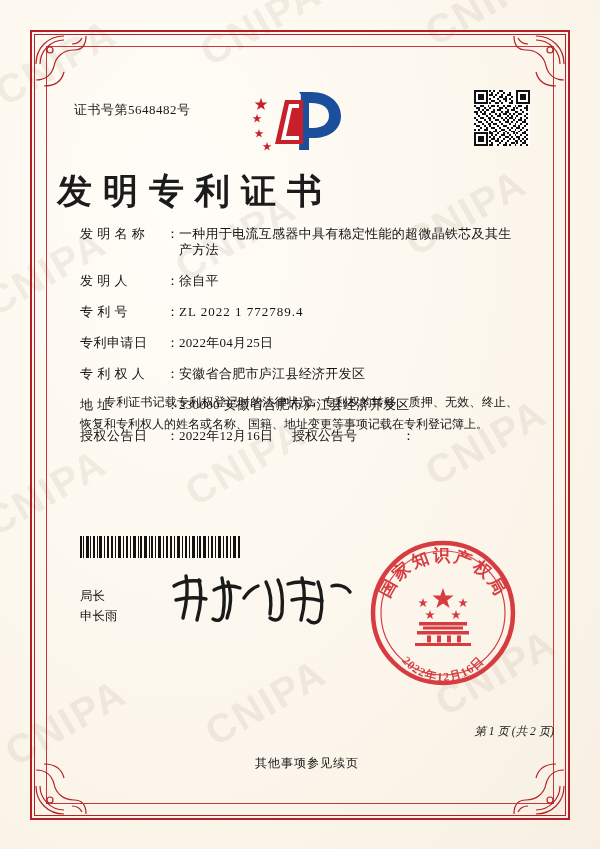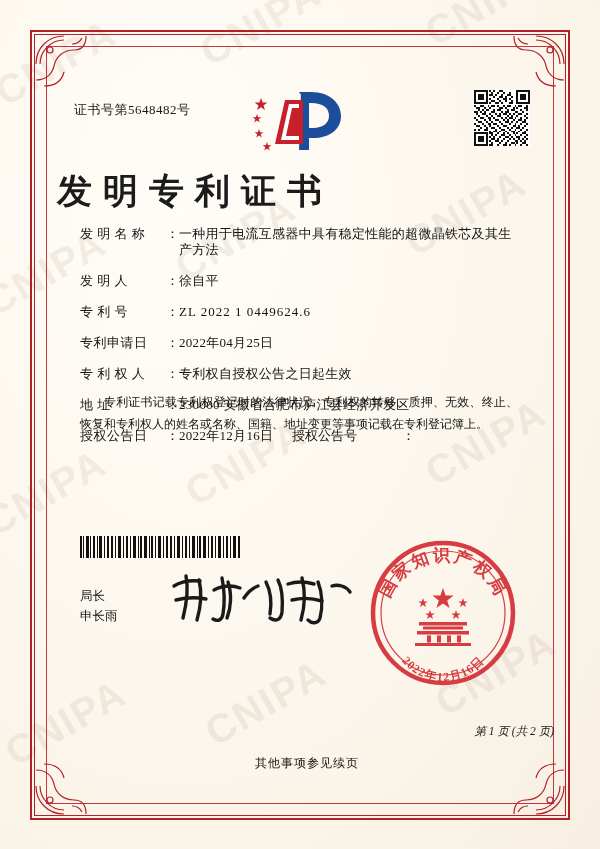--- a/index.html
+++ b/index.html
@@ -523,31 +523,31 @@
         <span class="f-value">一种用于电流互感器中具有稳定性能的超微晶铁芯及其生产方法</span>
       </div>
       <div class="field-row">
         <span class="f-label">发 明 人</span>
         <span class="f-colon">：</span>
         <span class="f-value">徐自平</span>
       </div>
       <div class="field-row">
         <span class="f-label">专 利 号</span>
         <span class="f-colon">：</span>
-        <span class="f-value mono">ZL 2022 1 0449624.6</span>
+        <span class="f-value mono">ZL 2022 1 772789.4</span>
       </div>
       <div class="field-row">
         <span class="f-label">专利申请日</span>
         <span class="f-colon">：</span>
         <span class="f-value">2022年04月25日</span>
       </div>
       <div class="field-row">
         <span class="f-label">专 利 权 人</span>
         <span class="f-colon">：</span>
-        <span class="f-value">专利权自授权公告之日起生效</span>
+        <span class="f-value">安徽省合肥市庐江县经济开发区</span>
       </div>
       <div class="field-row">
         <span class="f-label">地 址</span>
         <span class="f-colon">：</span>
         <span class="f-value">230000 安徽省合肥市庐江县经济开发区</span>
       </div>
       <div class="field-row">
         <span class="inline-two">
           <span class="left">
             <span class="f-label">授权公告日</span>

